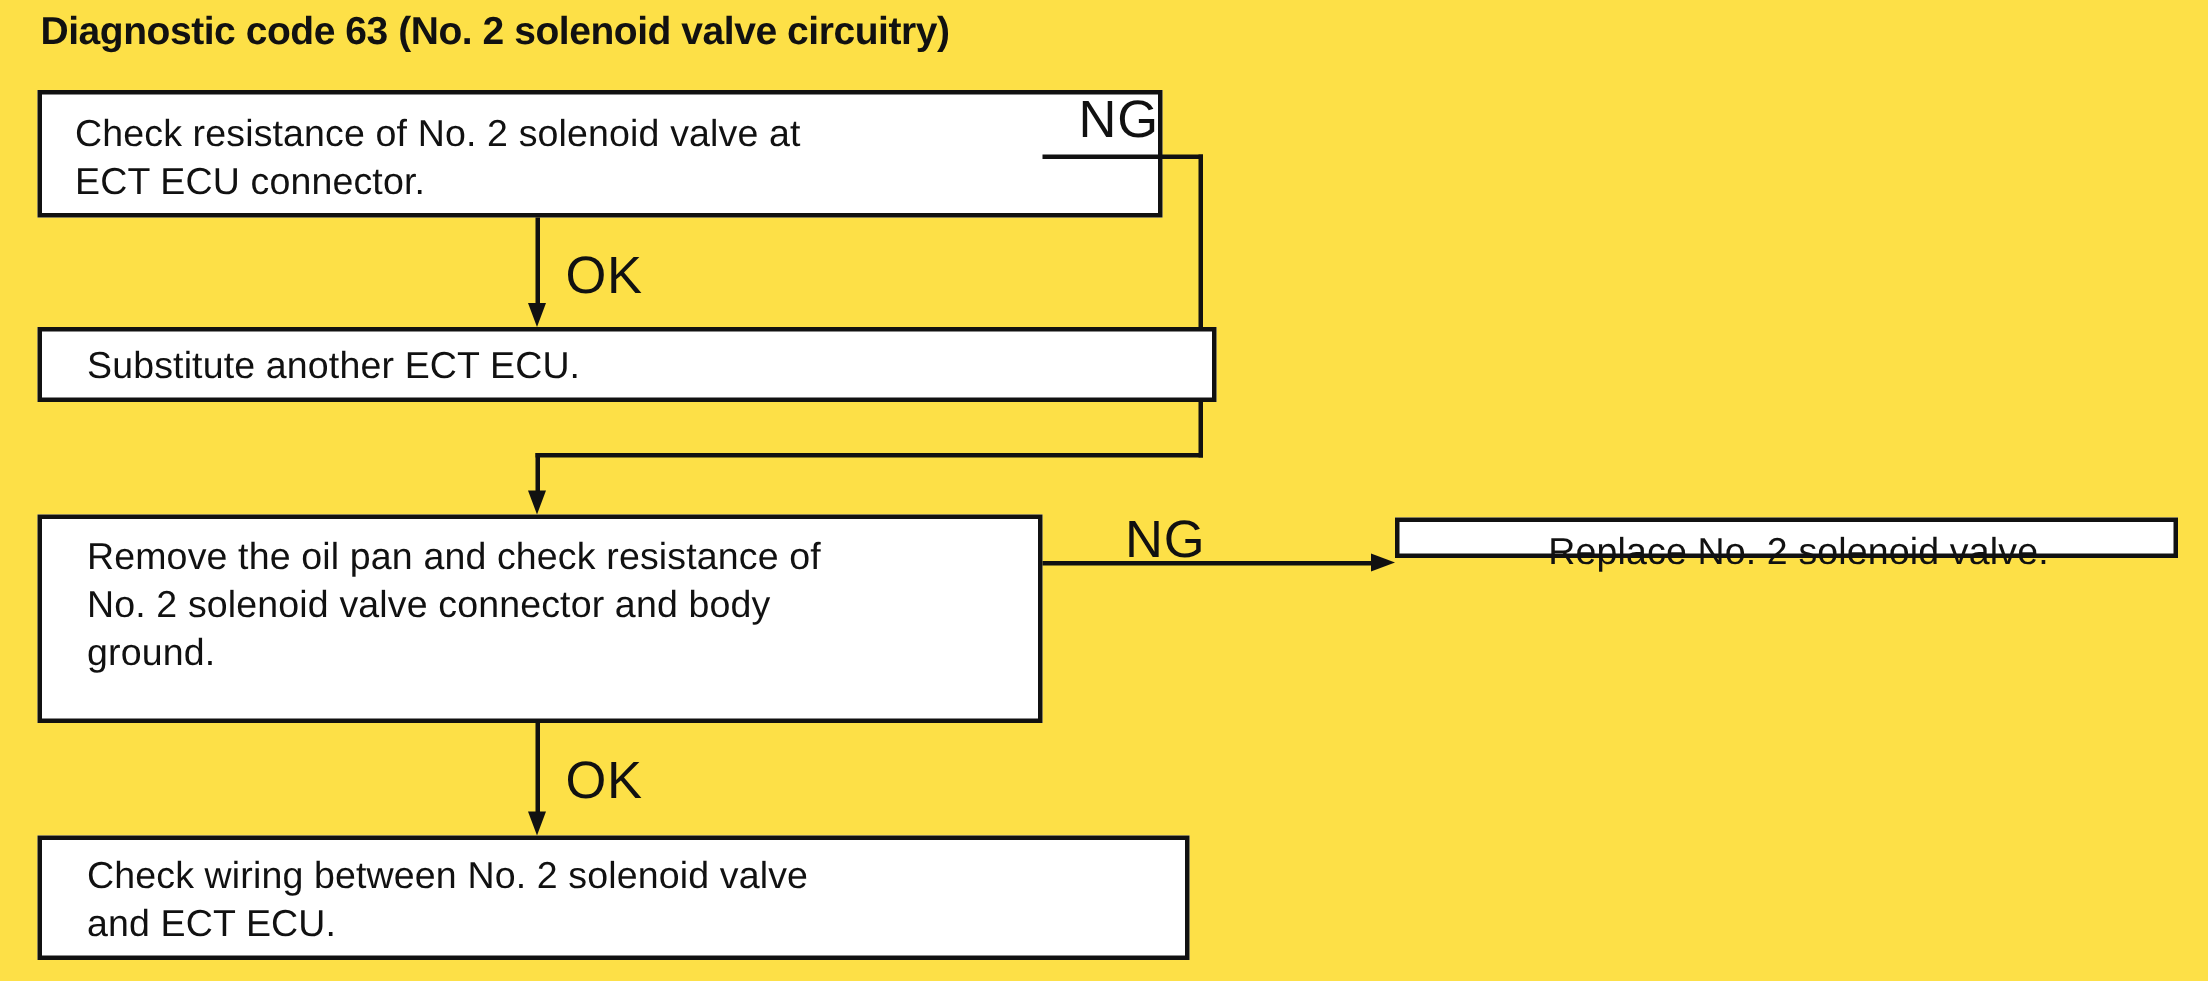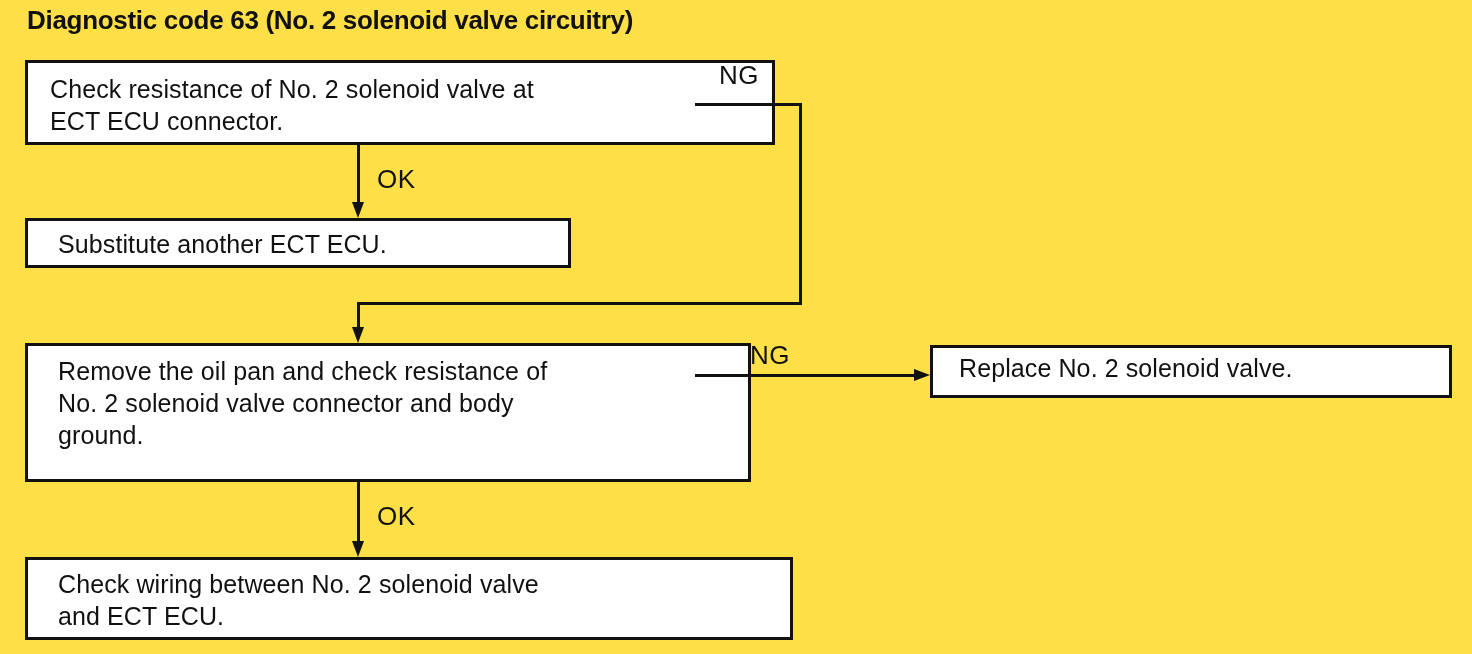--- a/index.html
+++ b/index.html
@@ -14,26 +14,26 @@
   .node {
     position:absolute; border:3px solid #111111; background:#ffffff;
     box-sizing:border-box;
   }
   .node-text {
     font-size:25px; line-height:32px; white-space:pre-line; letter-spacing:0.1px;
   }
   .spec-line { font-size:25px; font-weight:700; margin-top:7px; }
   .spec-value { margin-left:26px; }
   #node1 { left:25px; top:60px;  width:750px; height:85px;  padding:10px 14px 0 22px; }
-  #node2 { left:25px; top:218px; width:546px; height:50px;  padding:7px 0 0 30px; }
-  #node3 { left:25px; top:343px; width:726px; height:139px; padding:9px 14px 0 30px; }
-  #node4 { left:930px; top:345px; width:522px; height:53px; padding:4px 10px 0 26px; }
+  #node2 { left:25px; top:218px; width:786px; height:50px;  padding:7px 0 0 30px; }
+  #node3 { left:25px; top:343px; width:670px; height:139px; padding:9px 14px 0 30px; }
+  #node4 { left:930px; top:345px; width:522px; height:27px; padding:4px 10px 0 26px;text-align:center; }
   #node5 { left:25px; top:557px; width:768px; height:83px;  padding:8px 14px 0 30px; }
   .hline, .vline { position:absolute; background:#111111; }
-  .edge-label { position:absolute; font-size:26px; letter-spacing:0.5px;text-align:right; }
+  .edge-label { position:absolute; font-size:35px; letter-spacing:0.5px;text-align:right; }
   .arrow-down {
     position:absolute; width:0; height:0;
     border-left:6px solid transparent; border-right:6px solid transparent;
     border-top:16px solid #111111;
   }
   .arrow-right {
     position:absolute; width:0; height:0;
     border-top:6px solid transparent; border-bottom:6px solid transparent;
     border-left:16px solid #111111;
   }

